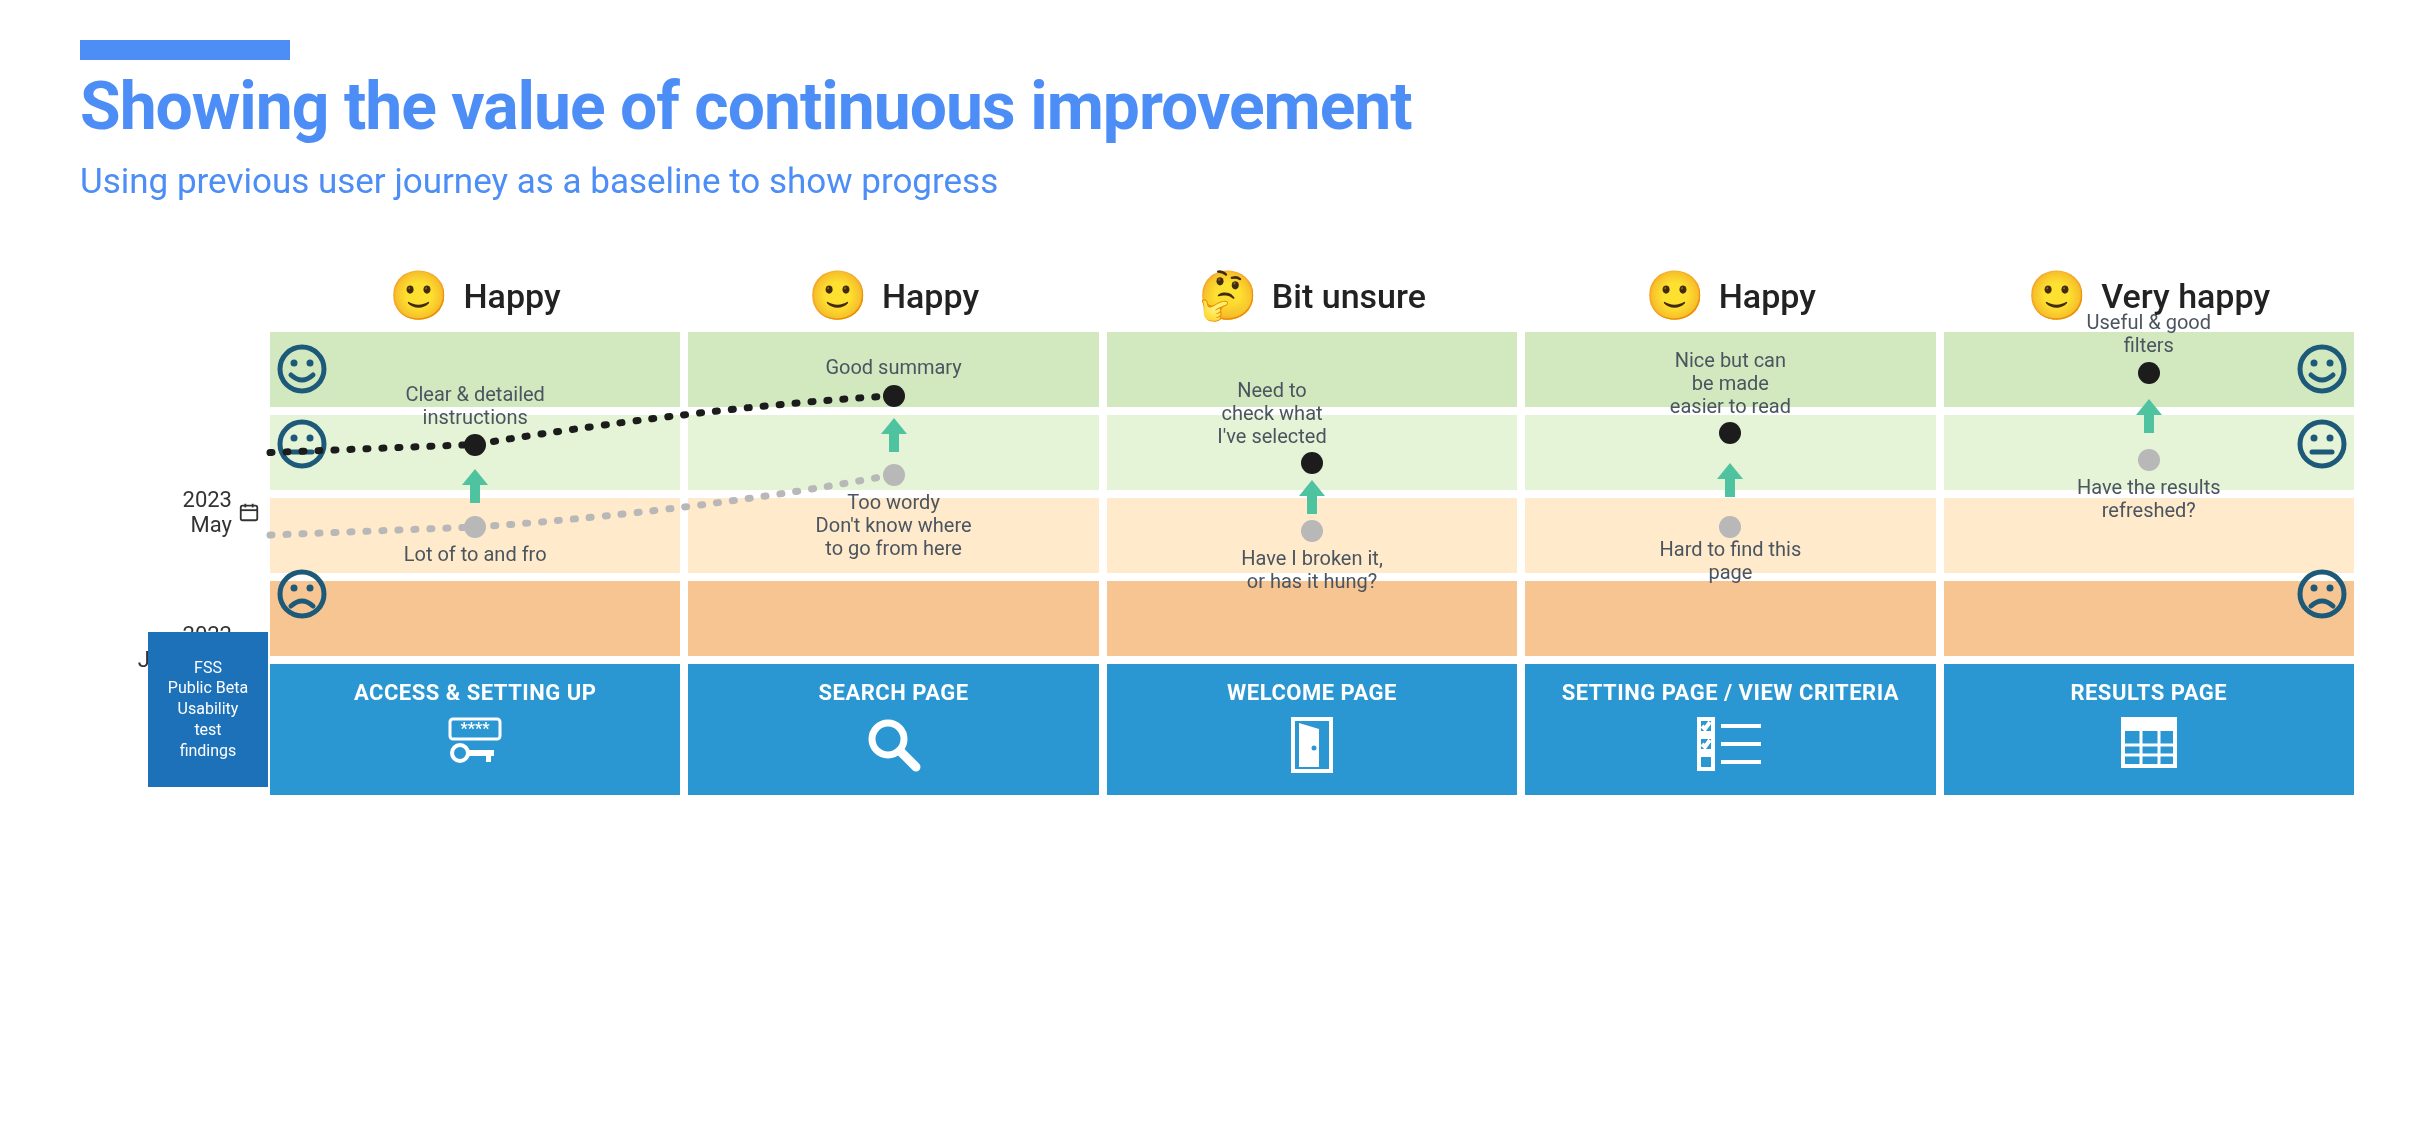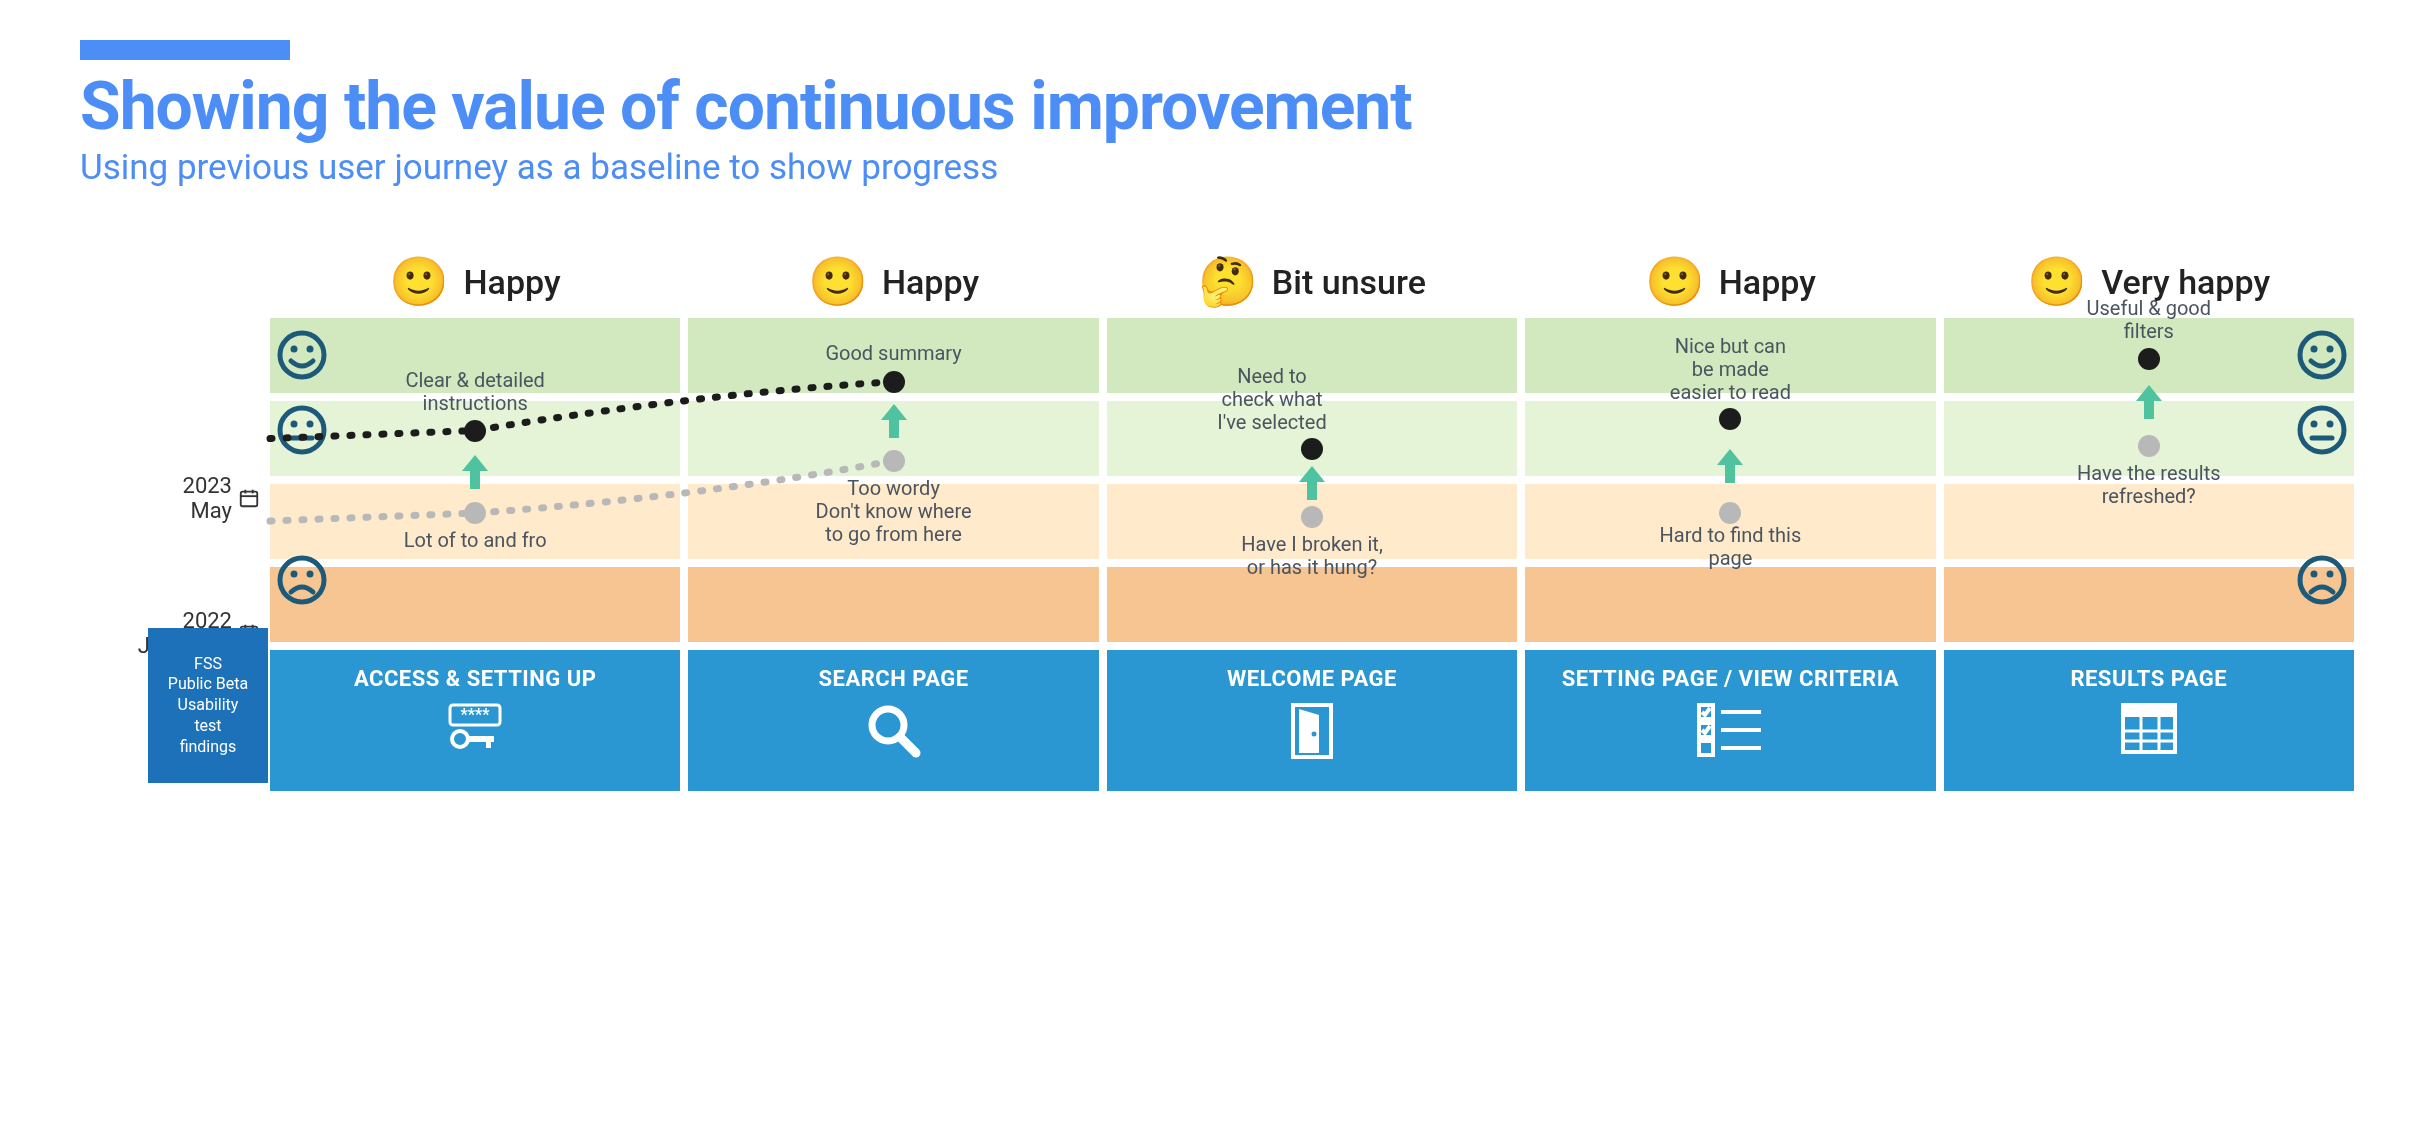--- a/index.html
+++ b/index.html
@@ -1,20 +1,20 @@
 <!DOCTYPE html>
 <html><head>
 <meta charset="utf-8">
 <style>
   * { box-sizing: border-box; margin: 0; padding: 0; }
   body { font-family: -apple-system, BlinkMacSystemFont, "Segoe UI", Roboto, Helvetica, Arial, sans-serif; background: #fff; color: #333; }
   .page { width: 2434px; height: 1132px; position: relative; padding: 40px 80px 40px 80px; border-radius: 31px; }
   .accent-bar { width: 210px; height: 20px; background: #4c8df6; margin-bottom: 8px; }
   .title { font-size: 66px; font-weight: 700; color: #4c8df6; letter-spacing: -1px; }
-  .subtitle { font-size: 35px; font-weight: 400; color: #4c8df6; margin-top: 2px; }
+  .subtitle { font-size: 35px; font-weight: 400; color: #4c8df6; margin-top: 16px; }
   .chart-wrap { margin-top: 70px; display: flex; }
   .left-rail { width: 190px; flex: 0 0 190px; position: relative; }
   .rail-label { position: absolute; right: 10px; font-size: 22px; font-weight: 400; color: #333; text-align: right; line-height: 1.15; display:flex; align-items:center; gap:6px;}
   .cal-icon { width:22px; height:22px; display:inline-block; }
   .main-col { flex: 1; display: flex; flex-direction: column; }
   .emoji-row { display: grid; grid-template-columns: repeat(5, 1fr); gap: 8px; margin-bottom: 12px; }
   .emoji-cell { display: flex; align-items: center; justify-content: center; gap: 14px; font-size: 34px; font-weight: 500; color: #222; }
   .emoji { font-size: 48px; line-height:1; }
   .bands { position: relative; }
   .band-grid { display: grid; grid-template-columns: repeat(5, 1fr); gap: 8px; }
@@ -24,21 +24,21 @@
   .band-cell.h2 { background: #ffeacb; }
   .band-cell.h3 { background: #f7c591; }
   .mood-icon { position:absolute; width:52px; height:52px; }
   .mood-icon.left { left:6px; } .mood-icon.right { right:6px; }
   .annot { position:absolute; font-size:20px; font-weight:400; color:#4b5560; text-align:center; line-height:1.15; white-space:pre-line; }
   .arrow-up { position:absolute; width:30px; height:34px; }
   .dot { position:absolute; width:22px; height:22px; border-radius:50%; transform:translate(-50%,-50%); }
   .dot.black { background:#1c1c1c; }
   .dot.grey  { background:#b8b8b8; }
   .footer-row { display:grid; grid-template-columns: repeat(5,1fr); gap:8px; margin-top:8px; }
-  .footer-cell { background:#2a97d3; color:#fff; text-align:center; padding:16px 8px 30px; }
+  .footer-cell { background:#2a97d3; color:#fff; text-align:center; padding:16px 8px 20px; }
   .footer-cell .lbl { font-size:22px; font-weight:700; letter-spacing:0.5px; }
   .footer-cell .ico { margin-top:10px; display:flex; justify-content:center; }
   .legend-box { position:absolute; left:-122px; bottom:8px; width:120px; height:155px; background:#1d71b8; color:#fff; font-size:16px; display:flex; align-items:center; justify-content:center; text-align:center; line-height:1.3; padding:8px;}
   svg { overflow: visible; }
 </style>
 </head>
 <body>
 
 <div class="page">
   <div class="accent-bar"></div>

